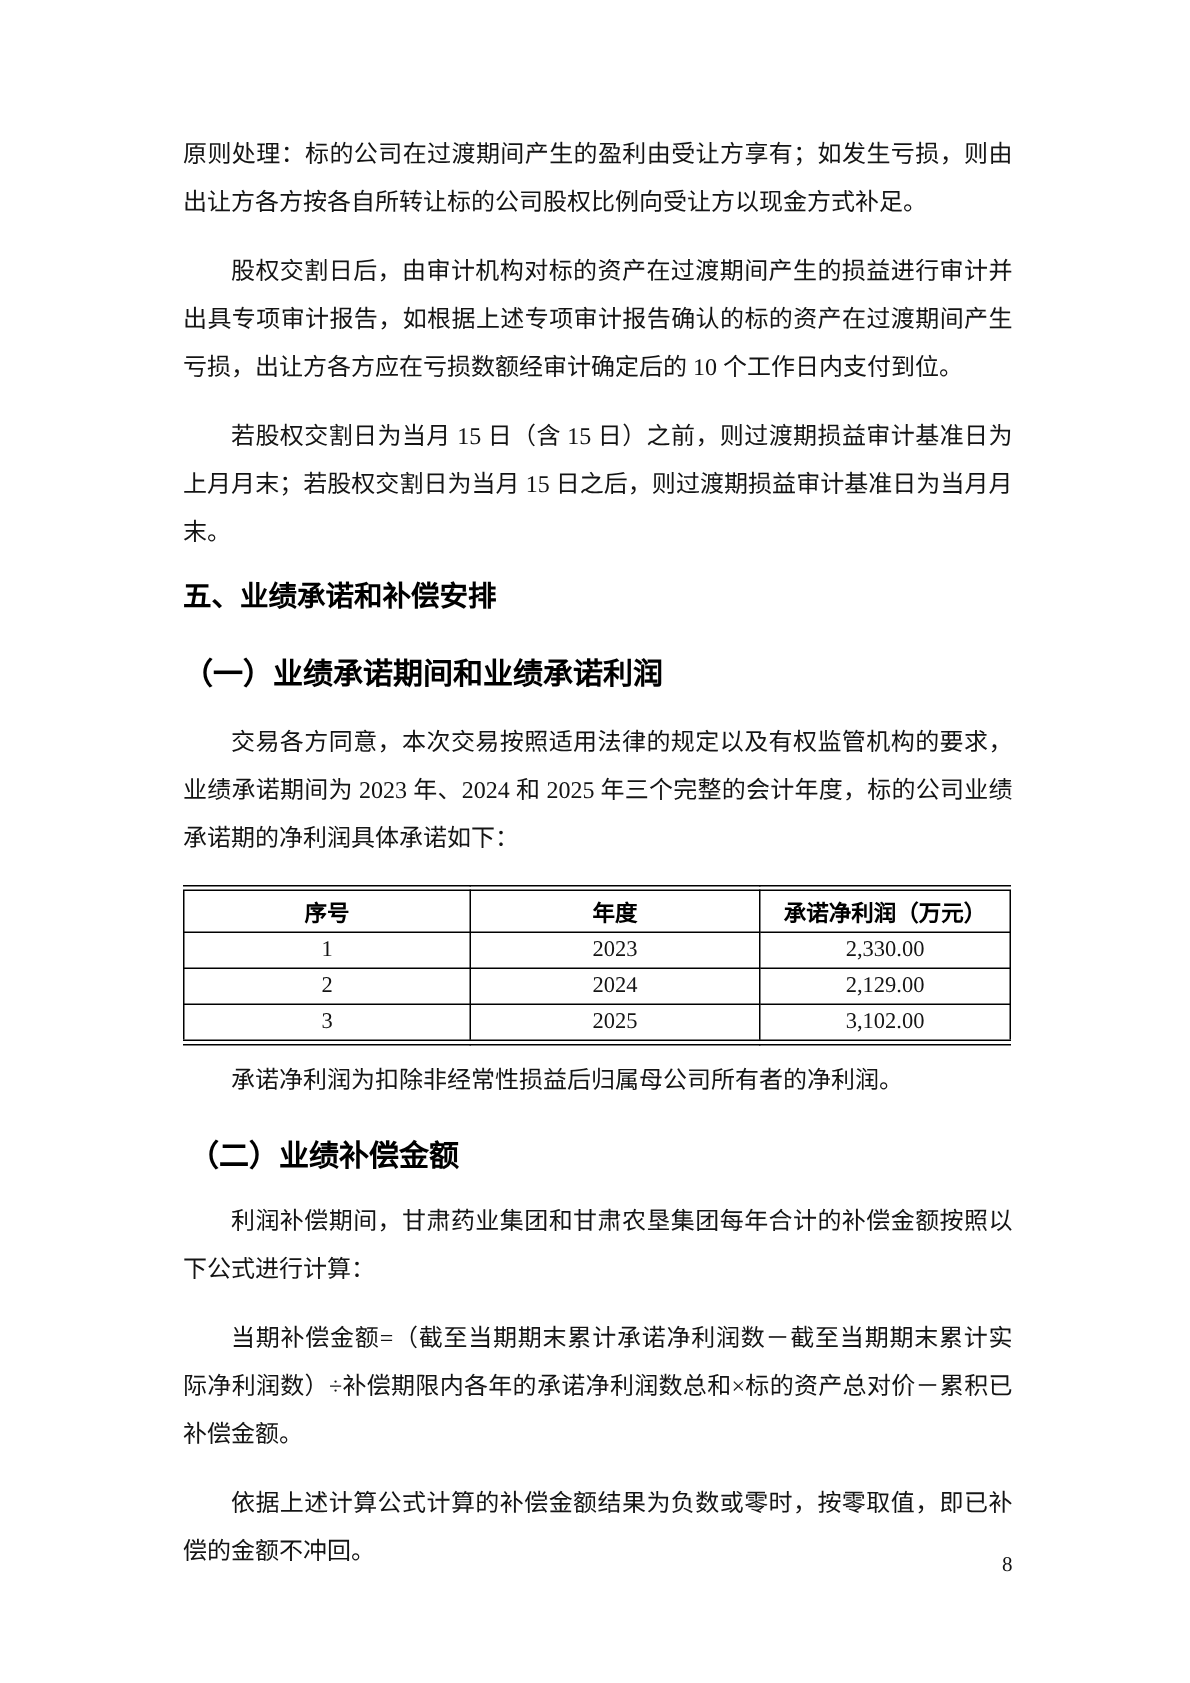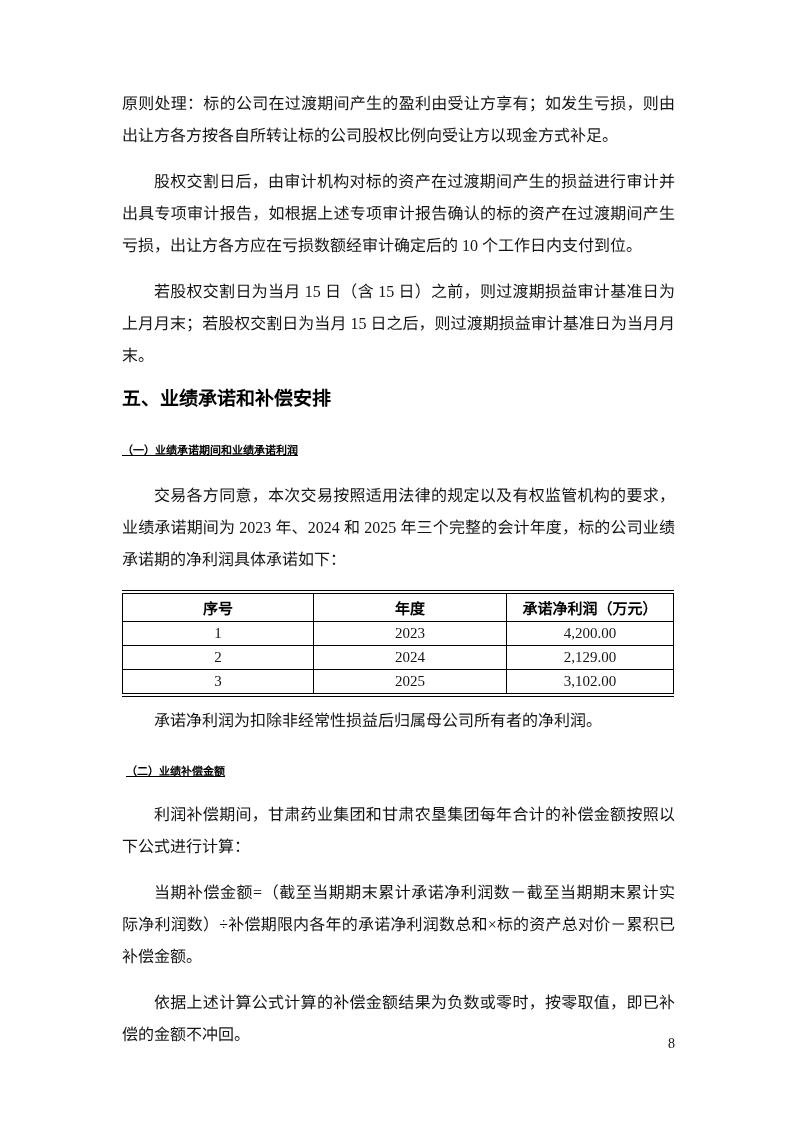--- a/index.html
+++ b/index.html
@@ -36,26 +36,25 @@
   h1.sec {
     font-family: "Liberation Sans", "DejaVu Sans", sans-serif;
     font-size: 19px;
     font-weight: 700;
     color: #000000;
     margin: 4px 0 26px 0;
     line-height: 26px;
   }
   h2.subsec {
     font-family: "Liberation Sans", "DejaVu Sans", sans-serif;
-    font-size: 11px;
+    font-size: 20px;
     font-weight: 700;
     color: #000000;
     margin: 0 0 18px 0;
     line-height: 24px;
-    text-decoration: underline;
   }
   h2.subsec.second {
     margin: 22px 0 16px 4px;
   }
   table.commit {
     border-collapse: collapse;
     width: 548px;
     margin: 8px 0 8px 0;
     border-top: 4px double #000000;
     border-bottom: 4px double #000000;
@@ -116,21 +115,21 @@
         <tr>
           <th class="col-index">序号</th>
           <th class="col-year">年度</th>
           <th class="col-profit">承诺净利润（万元）</th>
         </tr>
       </thead>
       <tbody>
         <tr>
           <td>1</td>
           <td>2023</td>
-          <td>4,200.00</td>
+          <td>2,330.00</td>
         </tr>
         <tr>
           <td>2</td>
           <td>2024</td>
           <td>2,129.00</td>
         </tr>
         <tr>
           <td>3</td>
           <td>2025</td>
           <td>3,102.00</td>

